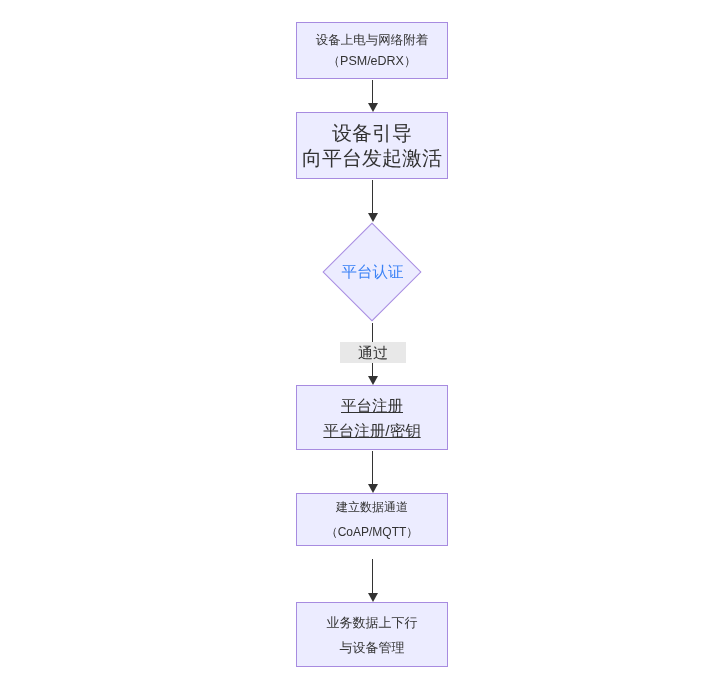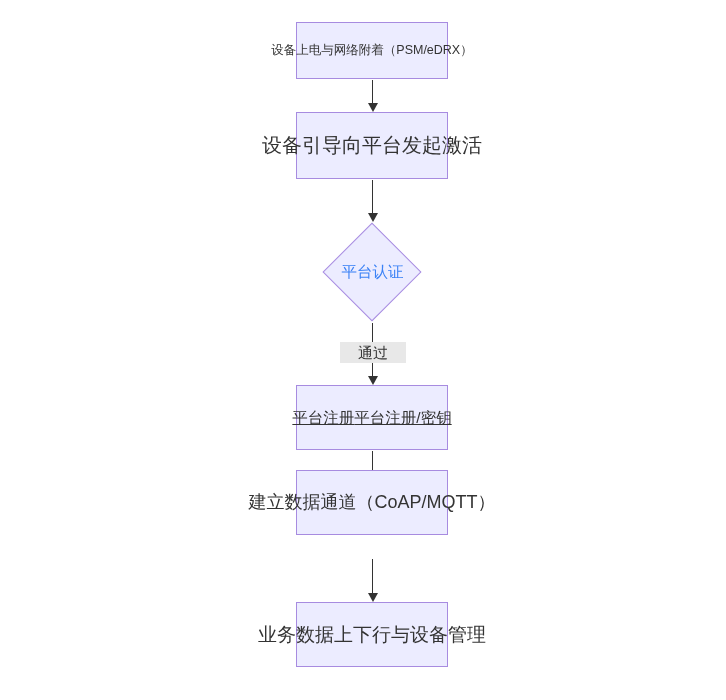--- a/index.html
+++ b/index.html
@@ -15,33 +15,33 @@
 
   
   .rect-node {
     position: absolute;
     left: 296px;
     width: 152px;
     box-sizing: border-box;
     background: #ECECFF;
     border: 1px solid #A78BE0;
     display: flex;
-    flex-direction: row;
+    flex-direction: column;
     align-items: center;
     justify-content: center;
     color: #333333;
     text-align: center;
   }
   .rect-node .line { display: block; white-space: nowrap; }
 
   #node-1 { top: 22px;  height: 57px; font-size: 12.5px; line-height: 21px; }
   #node-2 { top: 112px; height: 67px; font-size: 20px; line-height: 25px; }
   #node-4 { top: 385px; height: 65px; font-size: 15.5px; line-height: 25px; text-decoration: underline; }
-  #node-5 { top: 470px; height: 65px; font-size: 18px; line-height: 25px; }
-  #node-6 { top: 602px; height: 65px; font-size: 19px; line-height: 25px; }
+  #node-5 { top: 493px; height: 53px; font-size: 12px; line-height: 25px; }
+  #node-6 { top: 602px; height: 65px; font-size: 13px; line-height: 25px; }
 
   
   .diamond-wrap {
     position: absolute;
     left: 322px;
     top: 222px;
     width: 101px;
     height: 101px;
   }
   .diamond-shape {

